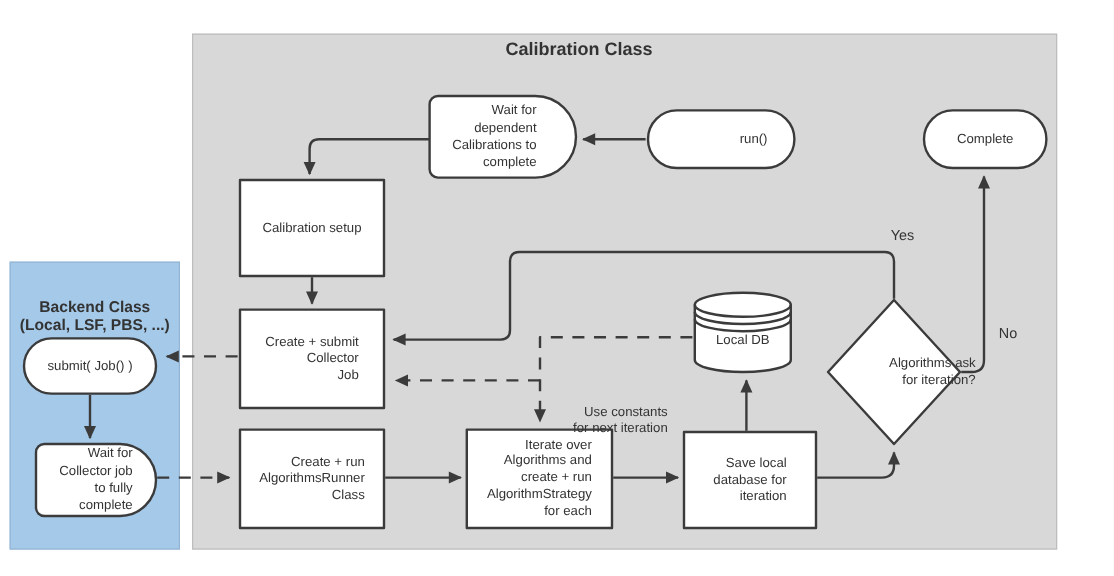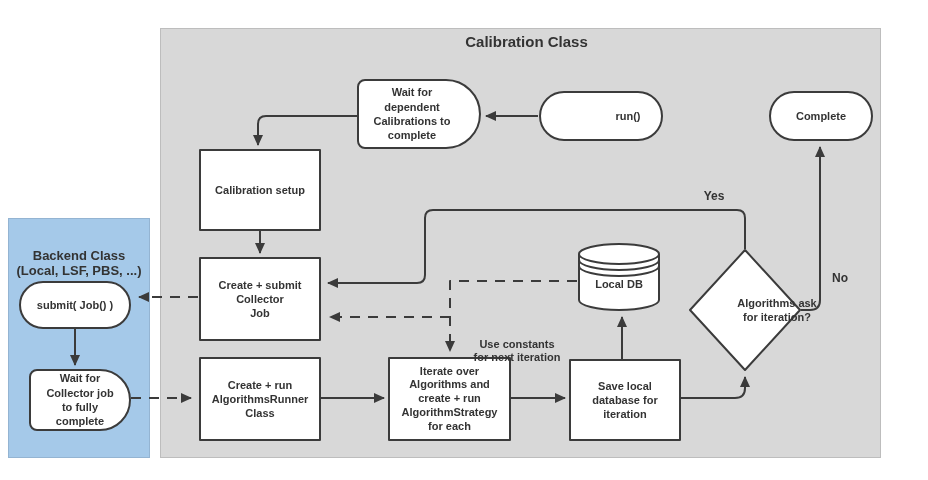--- a/index.html
+++ b/index.html
@@ -7,26 +7,26 @@
     position:relative;width:928px;height:480px;background:#ffffff;
     font-family:"Liberation Sans",sans-serif;overflow:hidden;
   }
   .container-box{position:absolute;box-sizing:border-box;}
   #calibration-box{left:160px;top:28px;width:721px;height:430px;background:#d8d8d8;border:1px solid #bdbdbd;}
   #backend-box{left:8px;top:218px;width:142px;height:240px;background:#a5c9e9;border:1px solid #94b4d2;}
   .container-title{
     position:absolute;text-align:center;font-weight:bold;color:#333333;
     white-space:pre-line;pointer-events:none;
   }
-  #calibration-title{left:160px;top:33px;width:645px;font-size:15px;padding-left:44px;}
+  #calibration-title{left:160px;top:33px;width:645px;font-size:15px;}
   #backend-title{left:8px;top:222px;width:142px;font-size:13px;line-height:1.18;margin-top:26px;}
   svg{position:absolute;left:0;top:0;}
   .node-label,.edge-label{
     position:absolute;display:flex;align-items:center;justify-content:center;
-    text-align:center;font-weight:bold;color:#333333;white-space:pre-line;
+    text-align:right;font-weight:normal;color:#333333;white-space:pre-line;
     pointer-events:none;
   }
   .node-label{font-size:11px;line-height:1.3;}
   .edge-label{font-size:12px;line-height:1.2;}
   .small{font-size:11px;}
 </style>
 </head>
 <body>
 
 <div id="stage">
@@ -112,18 +112,18 @@
 iteration</div>
   <div class="node-label" style="left:579px;top:270px;width:80px;height:28px;">Local DB</div>
   <div class="node-label" style="left:720px;top:262px;width:114px;height:96px;">Algorithms ask
 for iteration?</div>
   <div class="node-label" style="left:20px;top:282px;width:110px;height:46px;">submit( Job() )</div>
   <div class="node-label" style="left:30px;top:370px;width:100px;height:60px;">Wait for
 Collector job
 to fully
 complete</div>
 
-  <div class="edge-label" style="left:694px;top:188px;width:40px;height:16px;">Yes</div>
+  <div class="edge-label" style="left:732px;top:188px;width:40px;height:16px;">Yes</div>
   <div class="edge-label" style="left:822px;top:270px;width:36px;height:16px;">No</div>
   <div class="edge-label small" style="left:455px;top:288px;width:124px;height:30px;margin-top:48px;">Use constants
 for next iteration</div>
 
 </div>
 
 </body></html>

